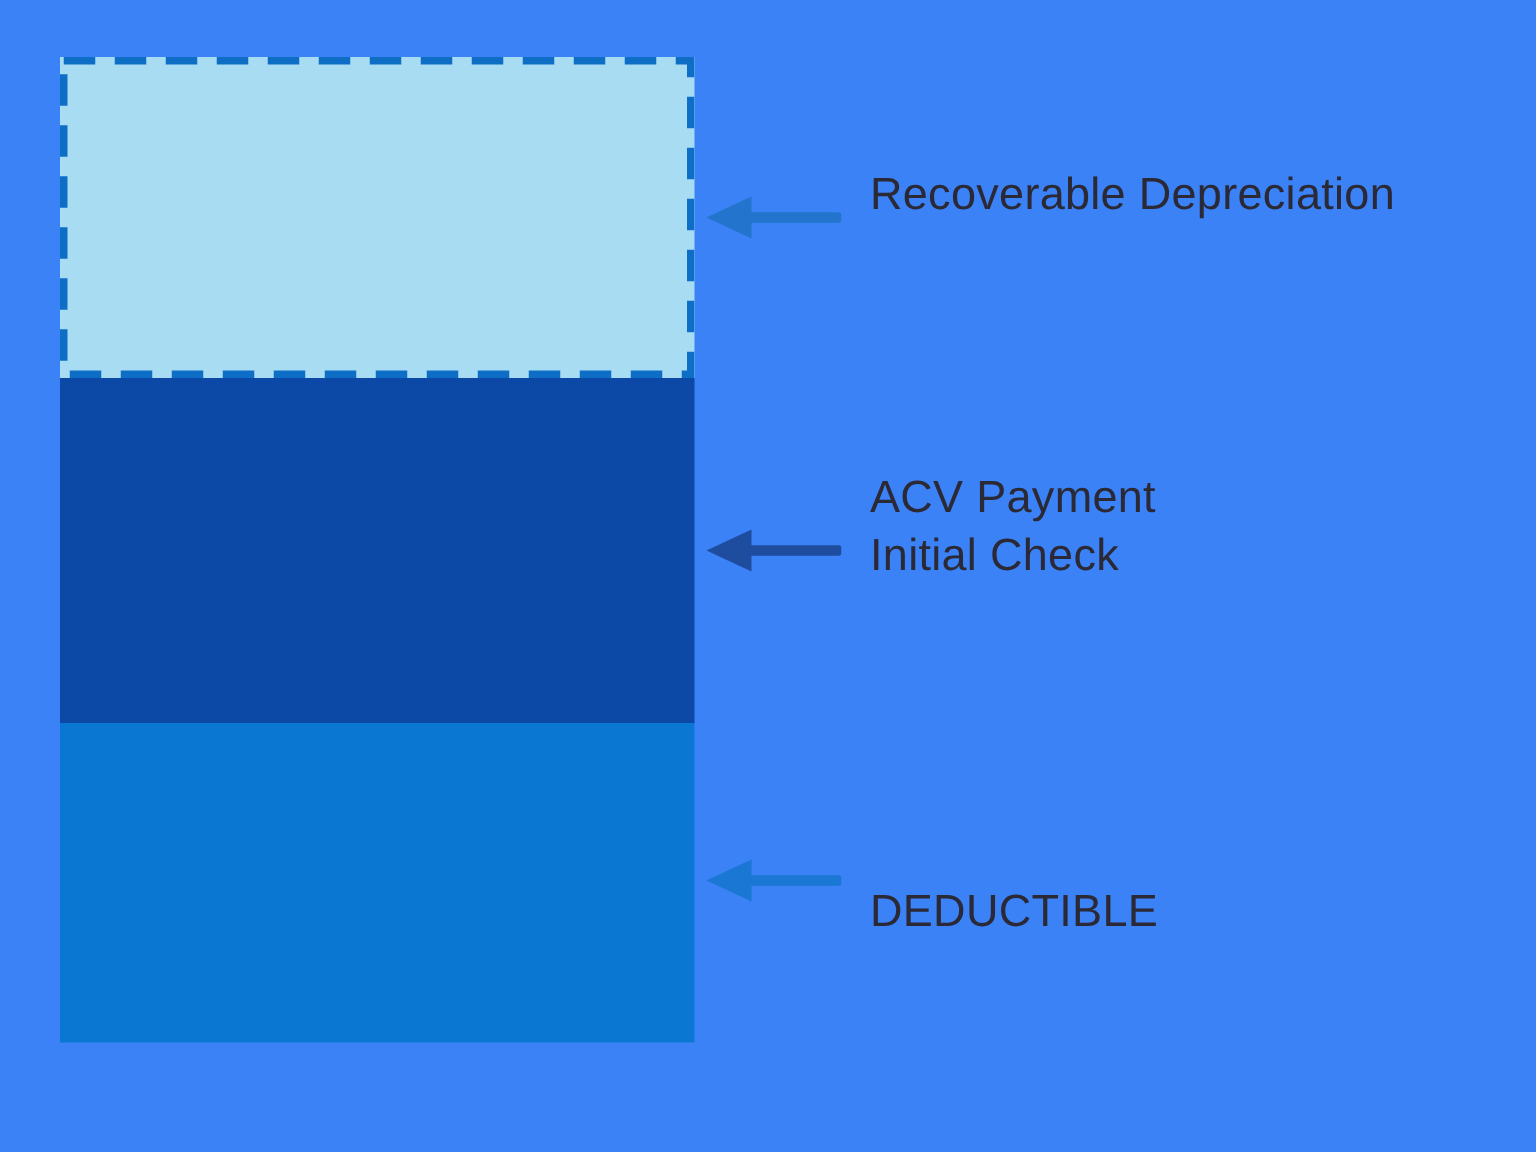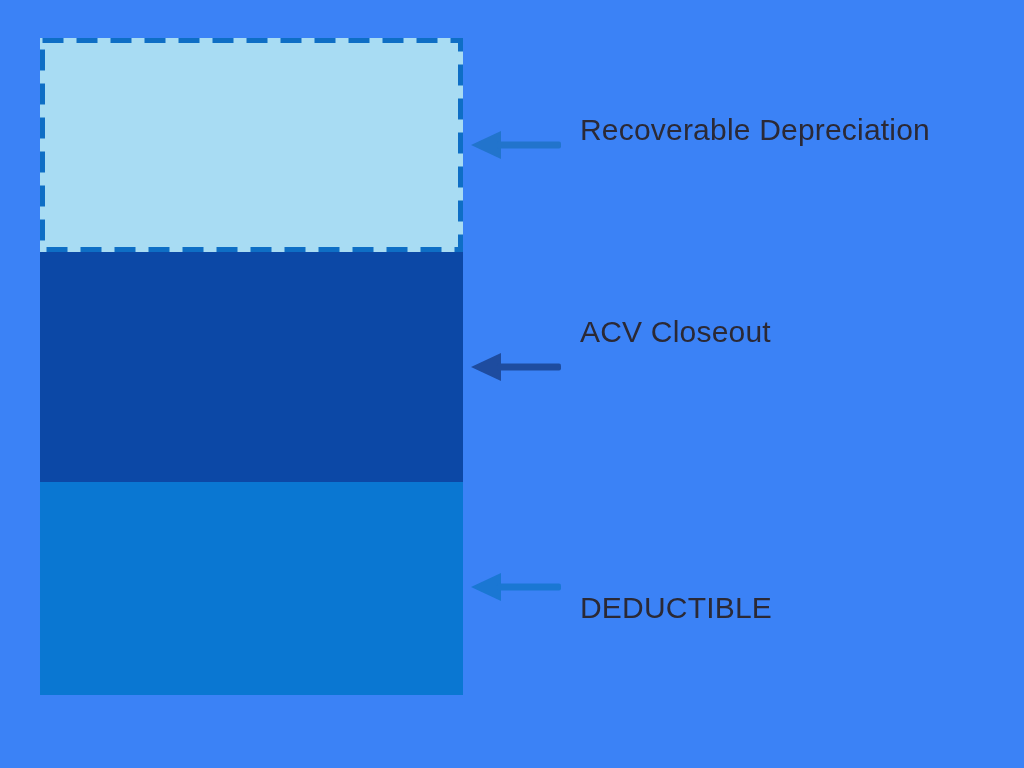--- a/index.html
+++ b/index.html
@@ -80,21 +80,22 @@
   </svg>
   <div class="label label-0">
     <div>Recoverable Depreciation</div>
   </div>
 
   <svg class="arrow arrow-1" width="90" height="34" viewBox="0 0 90 34">
     <polygon points="0,17 30,3 30,31" fill="#1e4c9f"></polygon>
     <rect x="26" y="13.5" width="64" height="7" rx="2" fill="#1e4c9f"></rect>
   </svg>
   <div class="label label-1">
-    <div>ACV Closeout</div>
+    <div>ACV Payment</div>
+    <div>Initial Check</div>
   </div>
 
   <svg class="arrow arrow-2" width="90" height="34" viewBox="0 0 90 34">
     <polygon points="0,17 30,3 30,31" fill="#1a77d3"></polygon>
     <rect x="26" y="13.5" width="64" height="7" rx="2" fill="#1a77d3"></rect>
   </svg>
   <div class="label label-2">
     <div>DEDUCTIBLE</div>
   </div>
 

